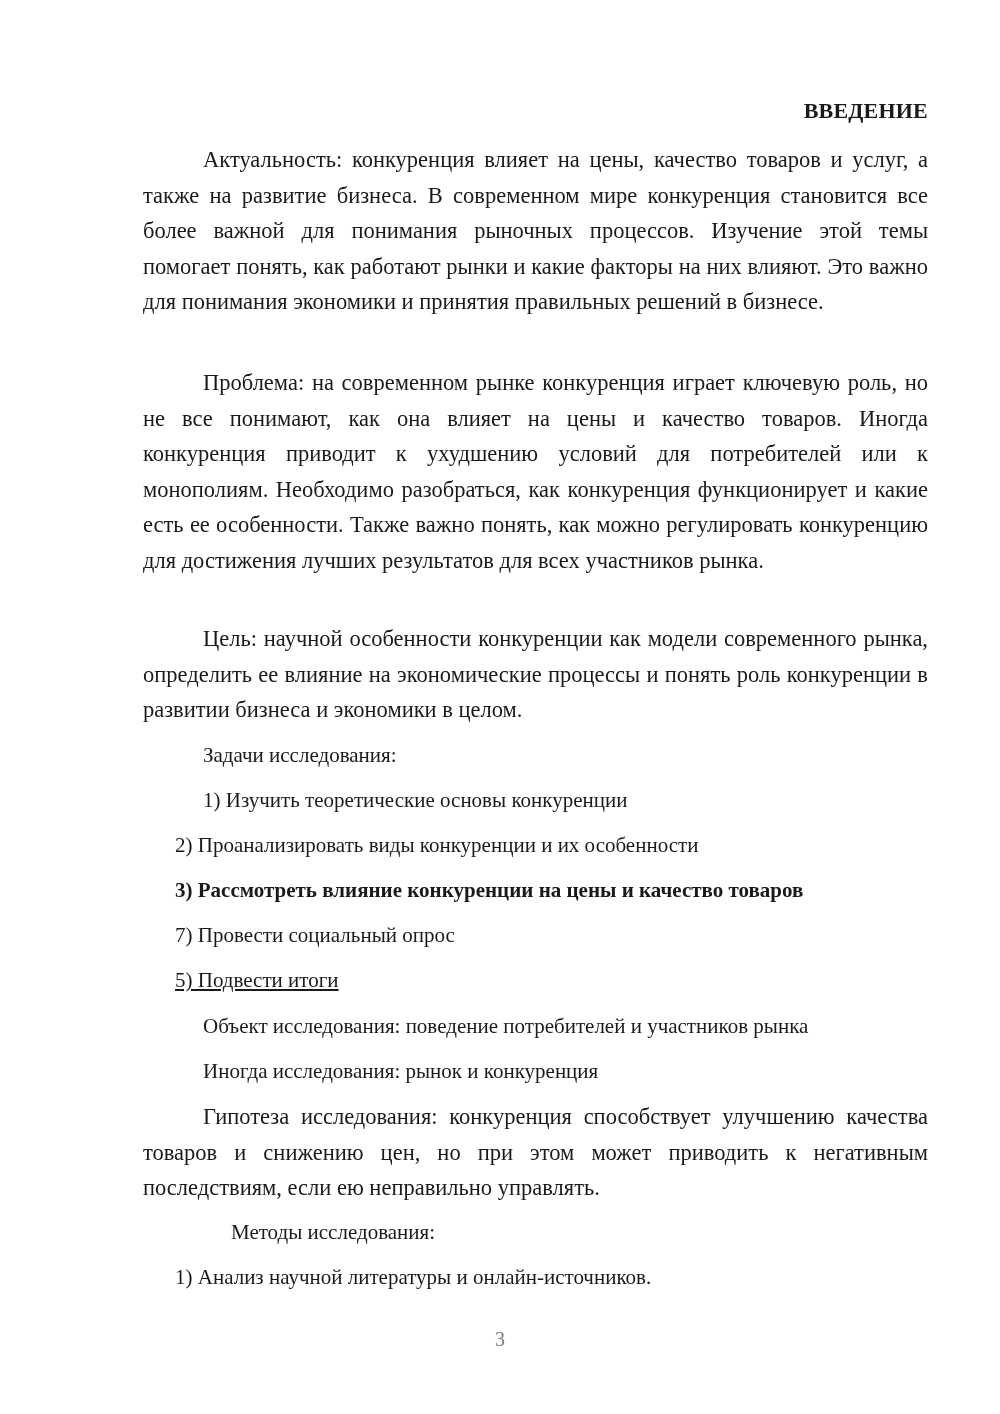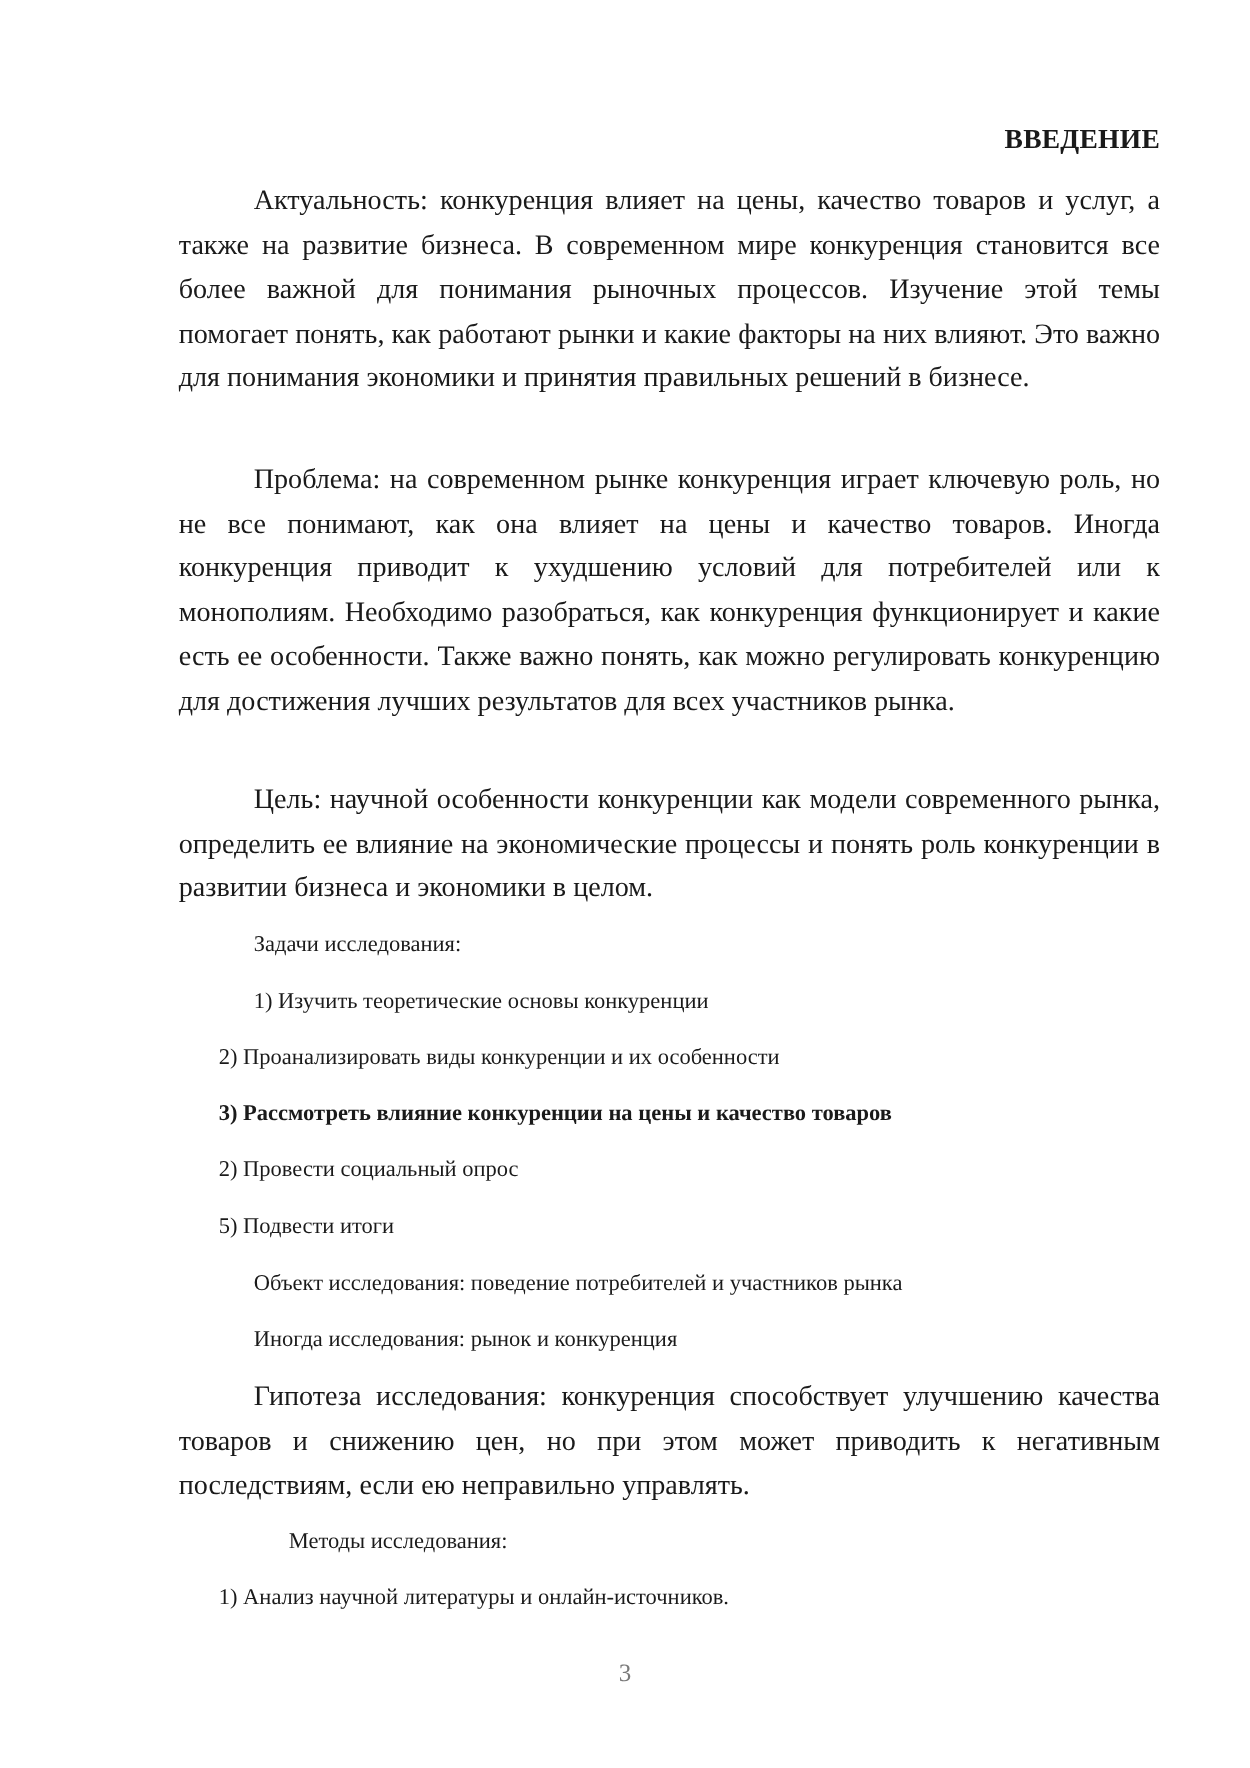--- a/index.html
+++ b/index.html
@@ -39,21 +39,21 @@
       font-size: 22.5px;
       line-height: 35.5px;
       text-align: justify;
       text-indent: 60px;
       margin: 0;
     }
     .line {
       position: absolute;
       left: 0;
       width: 785px;
-      font-size: 18px;
+      font-size: 21px;
       line-height: 28px;
       white-space: nowrap;
       margin: 0;
     }
     .indent { left: 60px; }
     .list-indent { left: 32px; }
     .page-number {
       position: absolute;
       top: 1328px;
       left: 0;
@@ -73,22 +73,22 @@
 
   <p class="para" style="top:365px;">Проблема: на современном рынке конкуренция играет ключевую роль, но не все понимают, как она влияет на цены и качество товаров. Иногда конкуренция приводит к ухудшению условий для потребителей или к монополиям. Необходимо разобраться, как конкуренция функционирует и какие есть ее особенности. Также важно понять, как можно регулировать конкуренцию для достижения лучших результатов для всех участников рынка.</p>
 
   <p class="para" style="top:621px;">Цель: научной особенности конкуренции как модели современного рынка, определить ее влияние на экономические процессы и понять роль конкуренции в развитии бизнеса и экономики в целом.</p>
 
   <p class="line indent" style="top:741px;">Задачи исследования:</p>
 
   <p class="line list-indent" style="top:786px;margin-left:28px;">1) Изучить теоретические основы конкуренции</p>
   <p class="line list-indent" style="top:831px;">2) Проанализировать виды конкуренции и их особенности</p>
   <p class="line list-indent" style="top:876px;font-weight:bold;">3) Рассмотреть влияние конкуренции на цены и качество товаров</p>
-  <p class="line list-indent" style="top:921px;">2) Провести социальный опрос</p>
-  <p class="line list-indent" style="top:966px;">5) Подвести итоги</p>
+  <p class="line list-indent" style="top:921px;">7) Провести социальный опрос</p>
+  <p class="line list-indent" style="top:966px;text-decoration:underline;">5) Подвести итоги</p>
 
   <p class="line indent" style="top:1012px;">Объект исследования: поведение потребителей и участников рынка</p>
 
   <p class="line indent" style="top:1057px;">Иногда исследования: рынок и конкуренция</p>
 
   <p class="para" style="top:1099px;">Гипотеза исследования: конкуренция способствует улучшению качества товаров и снижению цен, но при этом может приводить к негативным последствиям, если ею неправильно управлять.</p>
 
   <p class="line indent" style="top:1218px;margin-left:28px;">Методы исследования:</p>
 
   <p class="line list-indent" style="top:1263px;">1) Анализ научной литературы и онлайн-источников.</p>

